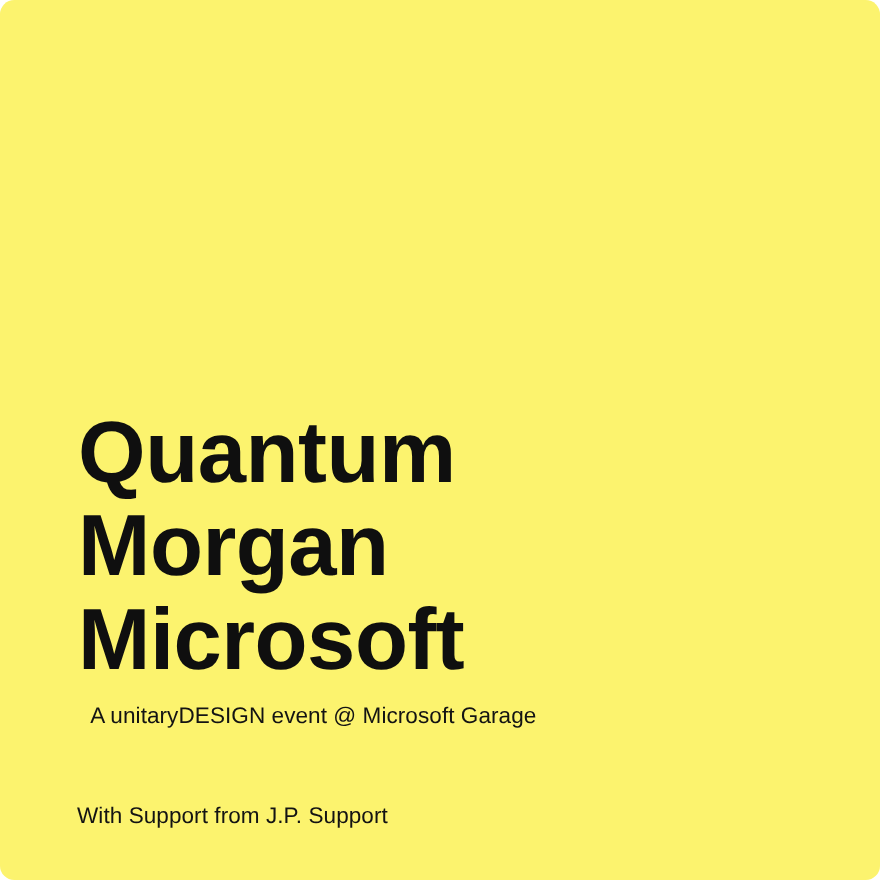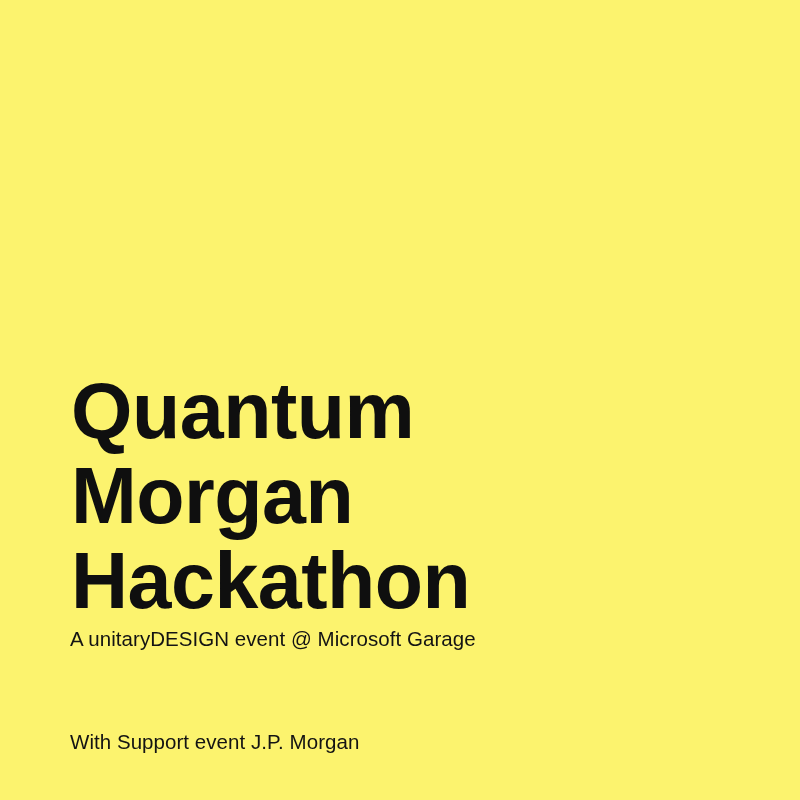--- a/index.html
+++ b/index.html
@@ -53,21 +53,21 @@
   }
 
   .subtitle-line {
     display: block;
     font-size: 20.5px;
     line-height: 25px;
     font-weight: 400;
     letter-spacing: 0.05px;
     color: #131313;
     white-space: nowrap;
-    margin: 0;
+    margin: 12px;
     padding: 0;
   }
 
   
   .support {
     position: absolute;
     left: 70px;
     top: 729px;
     width: 680px;
   }
@@ -80,29 +80,29 @@
     letter-spacing: 0.05px;
     color: #131313;
     white-space: nowrap;
     margin: 0;
     padding: 0;
   }
 </style>
 </head>
 <body>
 
-<div class="poster" style="background: rgb(252, 243, 110);">
+<div class="poster" style="background: rgb(252, 243, 110); border-radius: 13px;">
 
   <div class="headline">
     <span class="headline-line" style="color: rgb(15, 15, 15);">Quantum</span>
     <span class="headline-line" style="color: rgb(15, 15, 15);">Morgan</span>
-    <span class="headline-line" style="color: rgb(15, 15, 15);">Hackathon</span>
+    <span class="headline-line" style="color: rgb(15, 15, 15);">Microsoft</span>
   </div>
 
   <div class="subtitle">
     <span class="subtitle-line">A unitaryDESIGN event @ Microsoft Garage</span>
   </div>
 
   <div class="support">
-    <span class="support-line">With Support event J.P. Morgan</span>
+    <span class="support-line">With Support from J.P. Support</span>
   </div>
 
 </div>
 
 </body></html>

